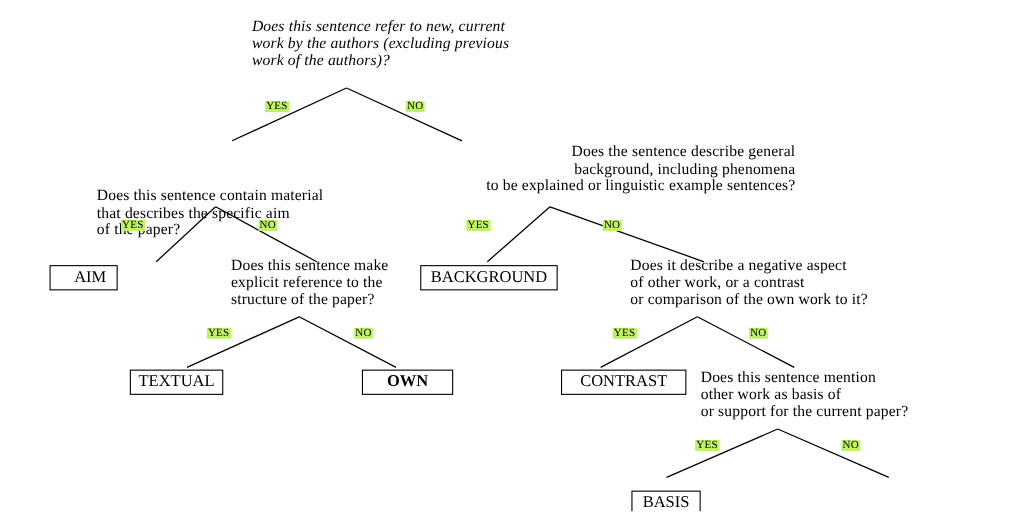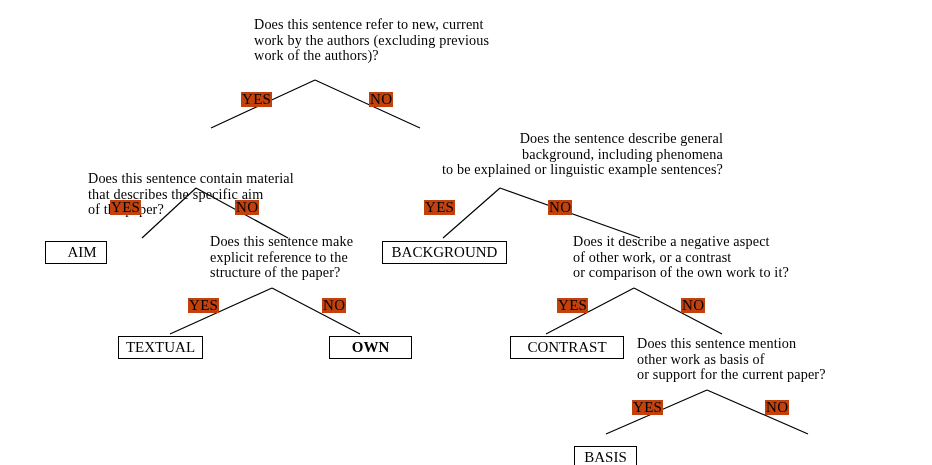--- a/index.html
+++ b/index.html
@@ -36,24 +36,24 @@
     background: #ffffff;
     font-size: 15px;
     line-height: 1;
     display: flex;
     align-items: center;
     justify-content: center;
     box-sizing: border-box;
   }
   .edgelabel {
     position: absolute;
-    font-size: 15px;
+    font-size: 10px;
     line-height: 1;
     letter-spacing: 0.02em;
-    background: #c2410c;
+    background: #bef264;
     padding: 0 1px;
   }
 </style>
 </head>
 <body>
 
 <div id="canvas">
 
   <svg id="edges" viewBox="0 0 932 465" xmlns="http://www.w3.org/2000/svg">
     <g stroke="#000000" stroke-width="1.15" fill="none" shape-rendering="geometricPrecision">
@@ -71,21 +71,21 @@
       <line x1="272" y1="288" x2="360" y2="334"></line>
 
       <line x1="634" y1="288" x2="546" y2="334"></line>
       <line x1="634" y1="288" x2="722" y2="334"></line>
 
       <line x1="707" y1="390" x2="606" y2="434"></line>
       <line x1="707" y1="390" x2="808" y2="434"></line>
     </g>
   </svg>
 
-  <div class="qnode" style="left:254px; top:17px; width:300px;">Does this sentence refer to new, current
+  <div class="qnode" style="left:229px; top:17px; width:300px;font-style:italic;">Does this sentence refer to new, current
 work by the authors (excluding previous
 work of the authors)?</div>
 
   <div class="qnode" style="left:88px; top:131px; width:250px;margin-top:40px;">Does this sentence contain material
 that describes the specific aim
 of the paper?</div>
 
   <div class="qnode" style="left:403px; top:131px; width:320px;text-align:right;">Does the sentence describe general
 background, including phenomena
 to be explained or linguistic example sentences?</div>

